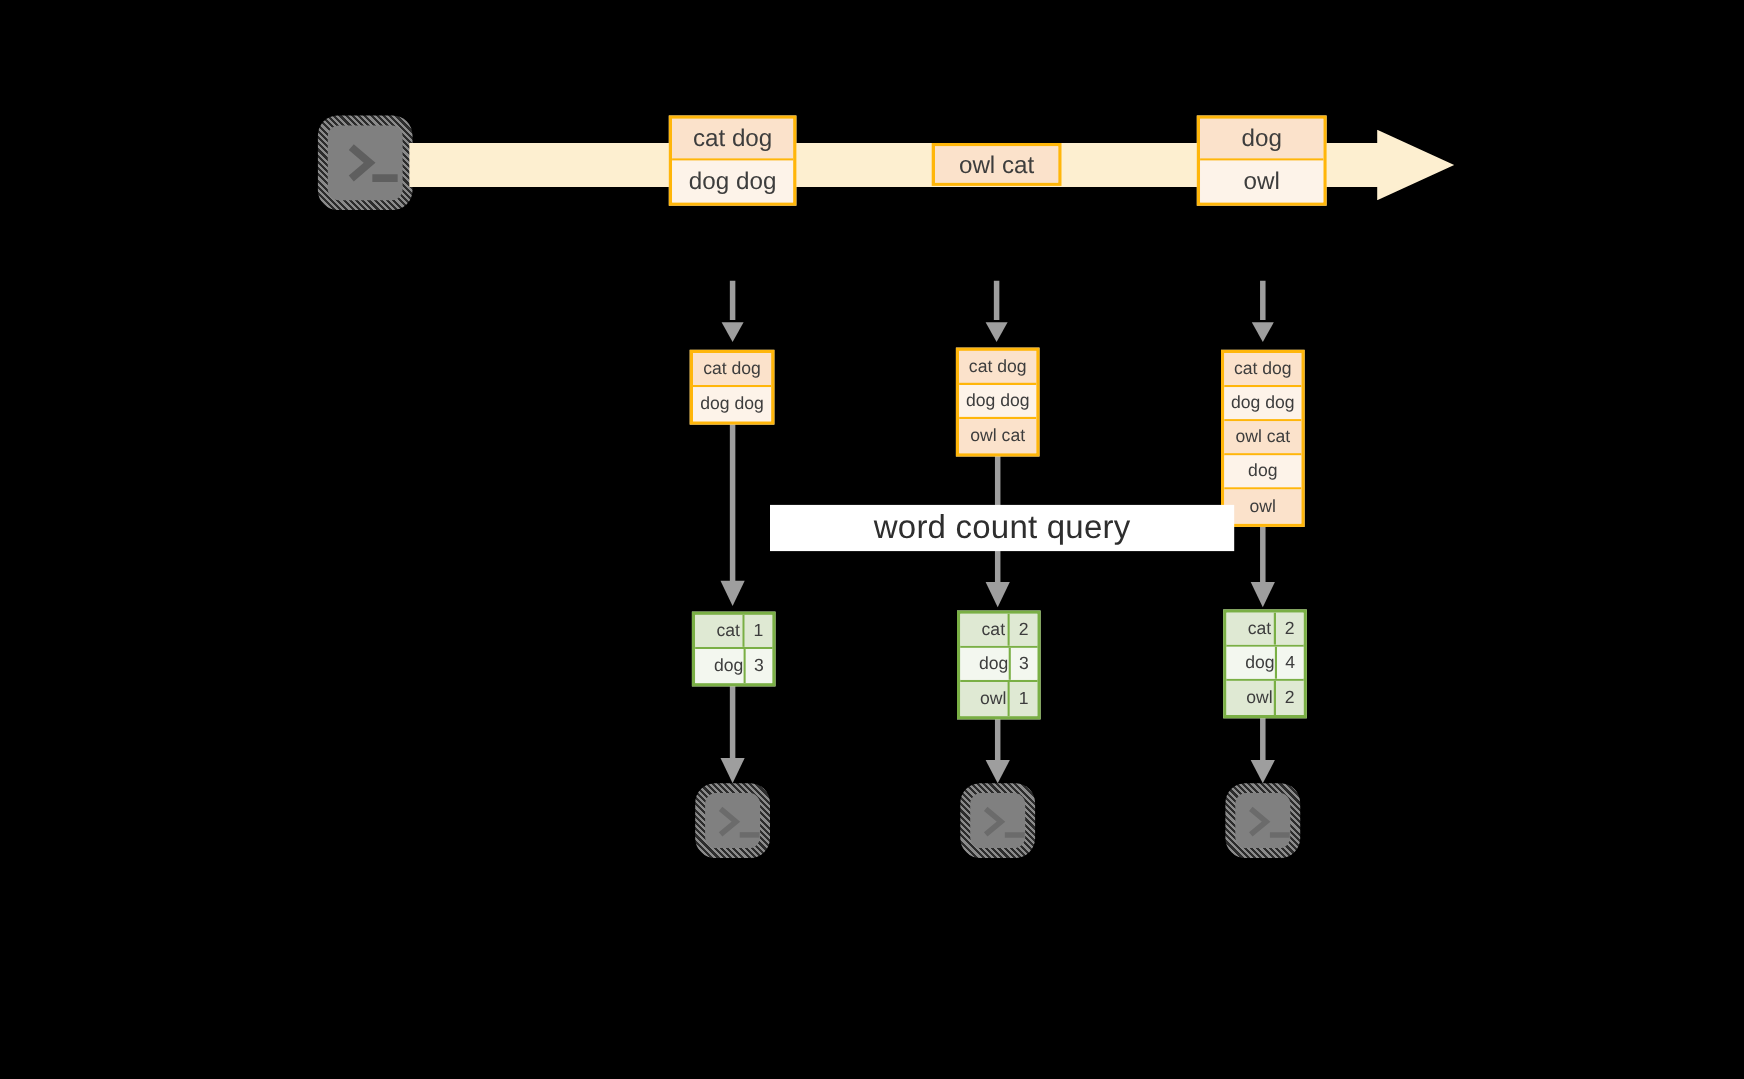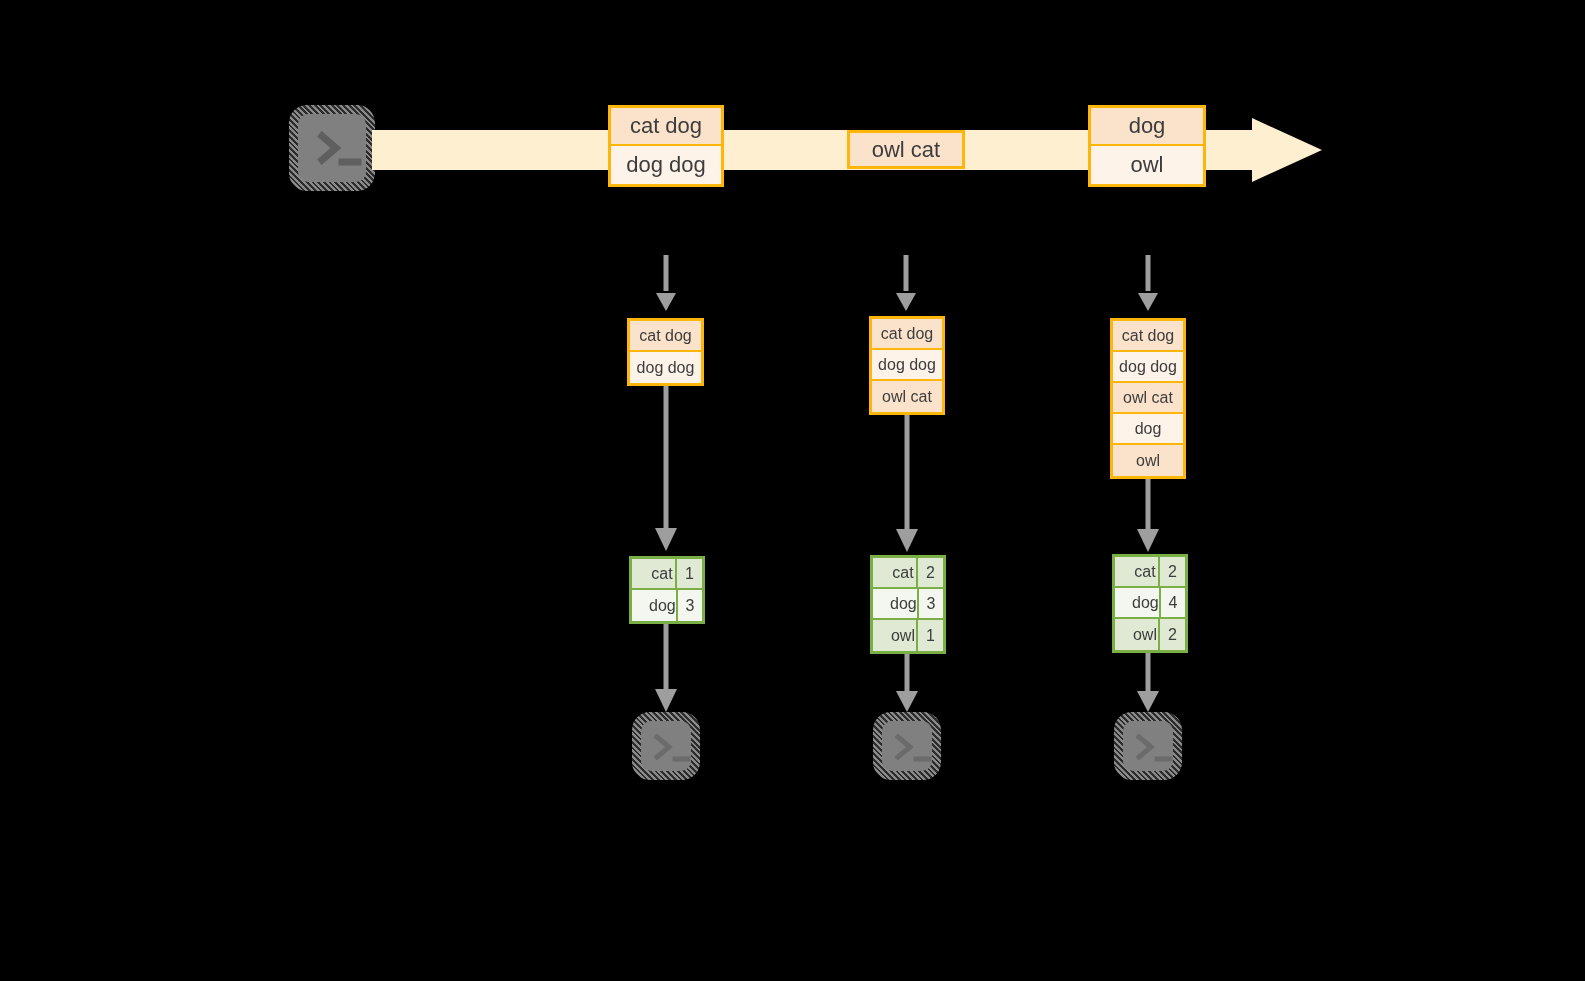--- a/index.html
+++ b/index.html
@@ -252,14 +252,17 @@
 
   <div class="terminal" style="left:1102px;top:712px;width:68px;height:68px;">
     <div class="hatch"></div>
     <div class="inner"></div>
     <svg width="68" height="68" viewBox="0 0 68 68">
       <path d="M16,16 L28,26 L16,36" fill="none" stroke="#6b6b6b" stroke-width="5" stroke-linecap="square"></path>
       <path d="M34,38 L47,38" fill="none" stroke="#6b6b6b" stroke-width="5" stroke-linecap="square"></path>
     </svg>
   </div>
 
+  <div class="queryband" style="left:688px;top:459px;width:422px;height:42px;">
+    <span>word count query</span>
+  </div>
 
 </div>
 
 </body></html>

